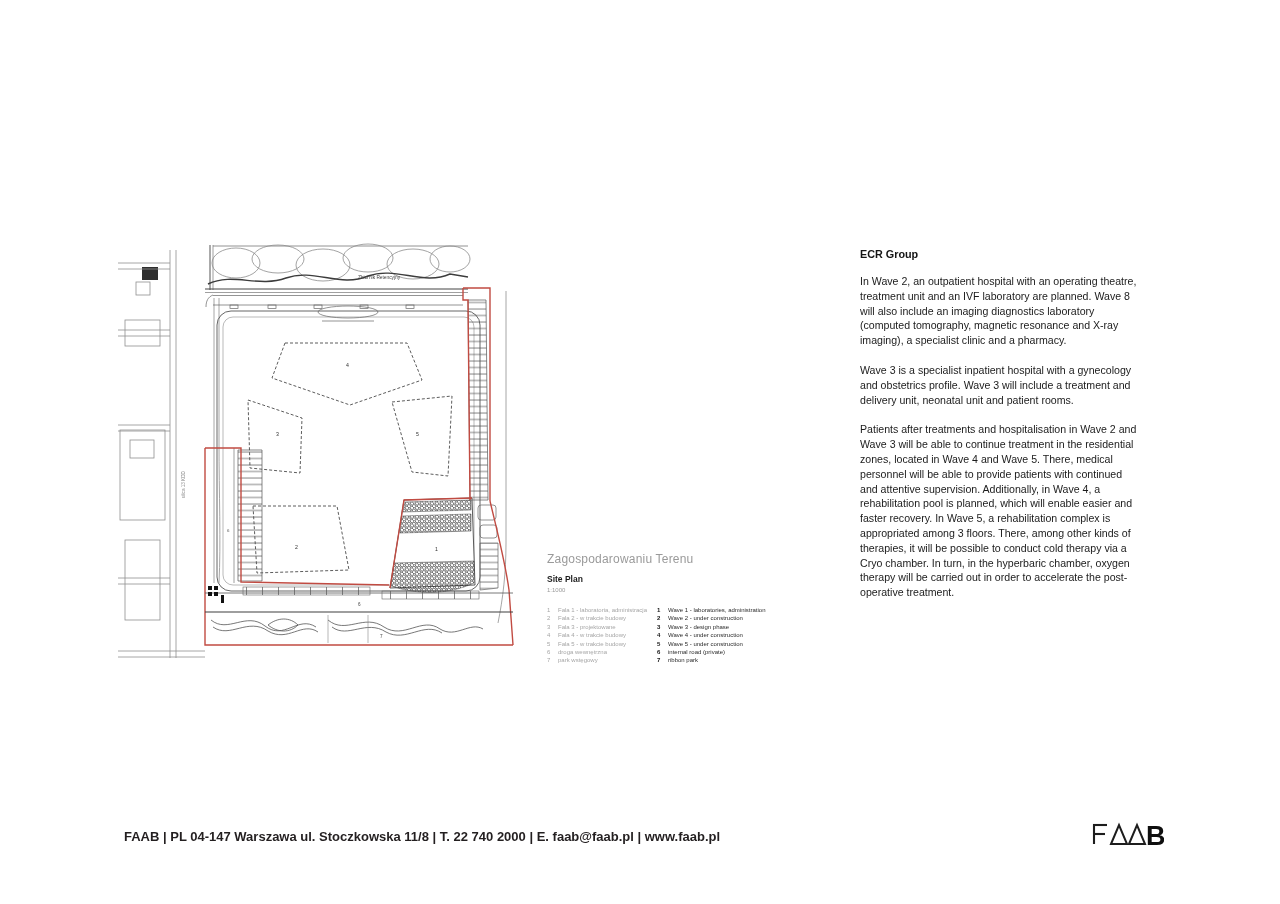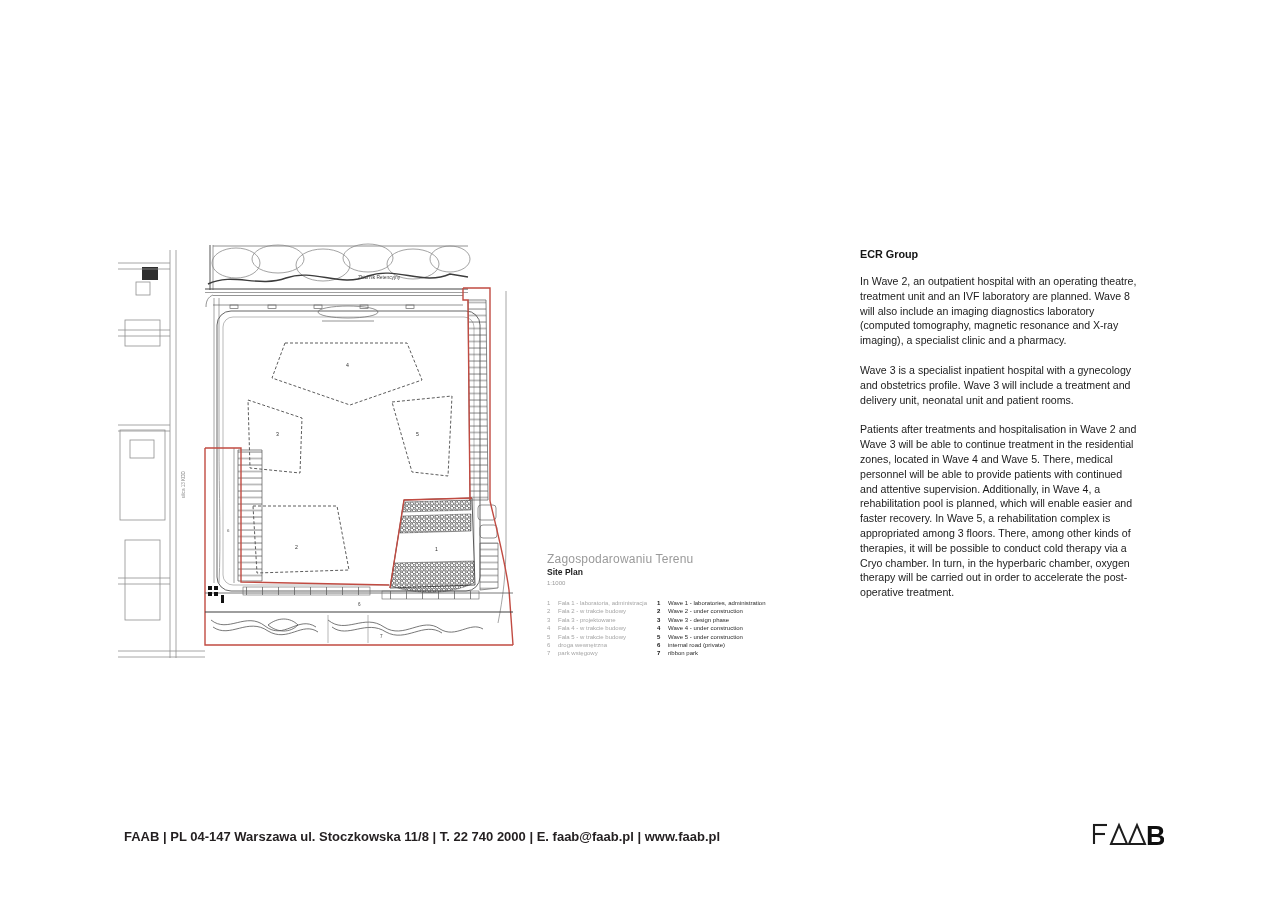--- a/index.html
+++ b/index.html
@@ -6,21 +6,21 @@
   html,body { width:1280px; height:904px; background:#ffffff; overflow:hidden;
               font-family:"Liberation Sans", sans-serif; color:#1c1c1c; }
   .abs { position:absolute; }
 
   
   #plan-wrap { left:118px; top:243px; width:420px; height:420px; }
 
   
   #legend-block { left:547px; top:552px; width:240px; }
   .legend-title-pl { font-size:12px; color:#9a9a9a; letter-spacing:.2px; }
-  .legend-title-en { font-size:8.5px; font-weight:bold; color:#1d1d1d; margin-top:1px; }
+  .legend-title-en { font-size:8.5px; font-weight:bold; color:#1d1d1d; margin-top:8px; }
   .legend-scale    { font-size:6px; color:#9a9a9a; margin-top:3px; }
   .legend-cols { display:flex; margin-top:13px; }
   .legend-col  { display:flex; flex-direction:column; }
   .legend-col.pl { width:110px; }
   .legend-row { display:flex; font-size:6px; line-height:8.4px; }
   .legend-row .num { width:11px; flex:none; }
   .pl .num, .pl .lbl { color:#a6a6a6; }
   .en .num { color:#141414; font-weight:bold; }
   .en .lbl { color:#2b2b2b; }
 

